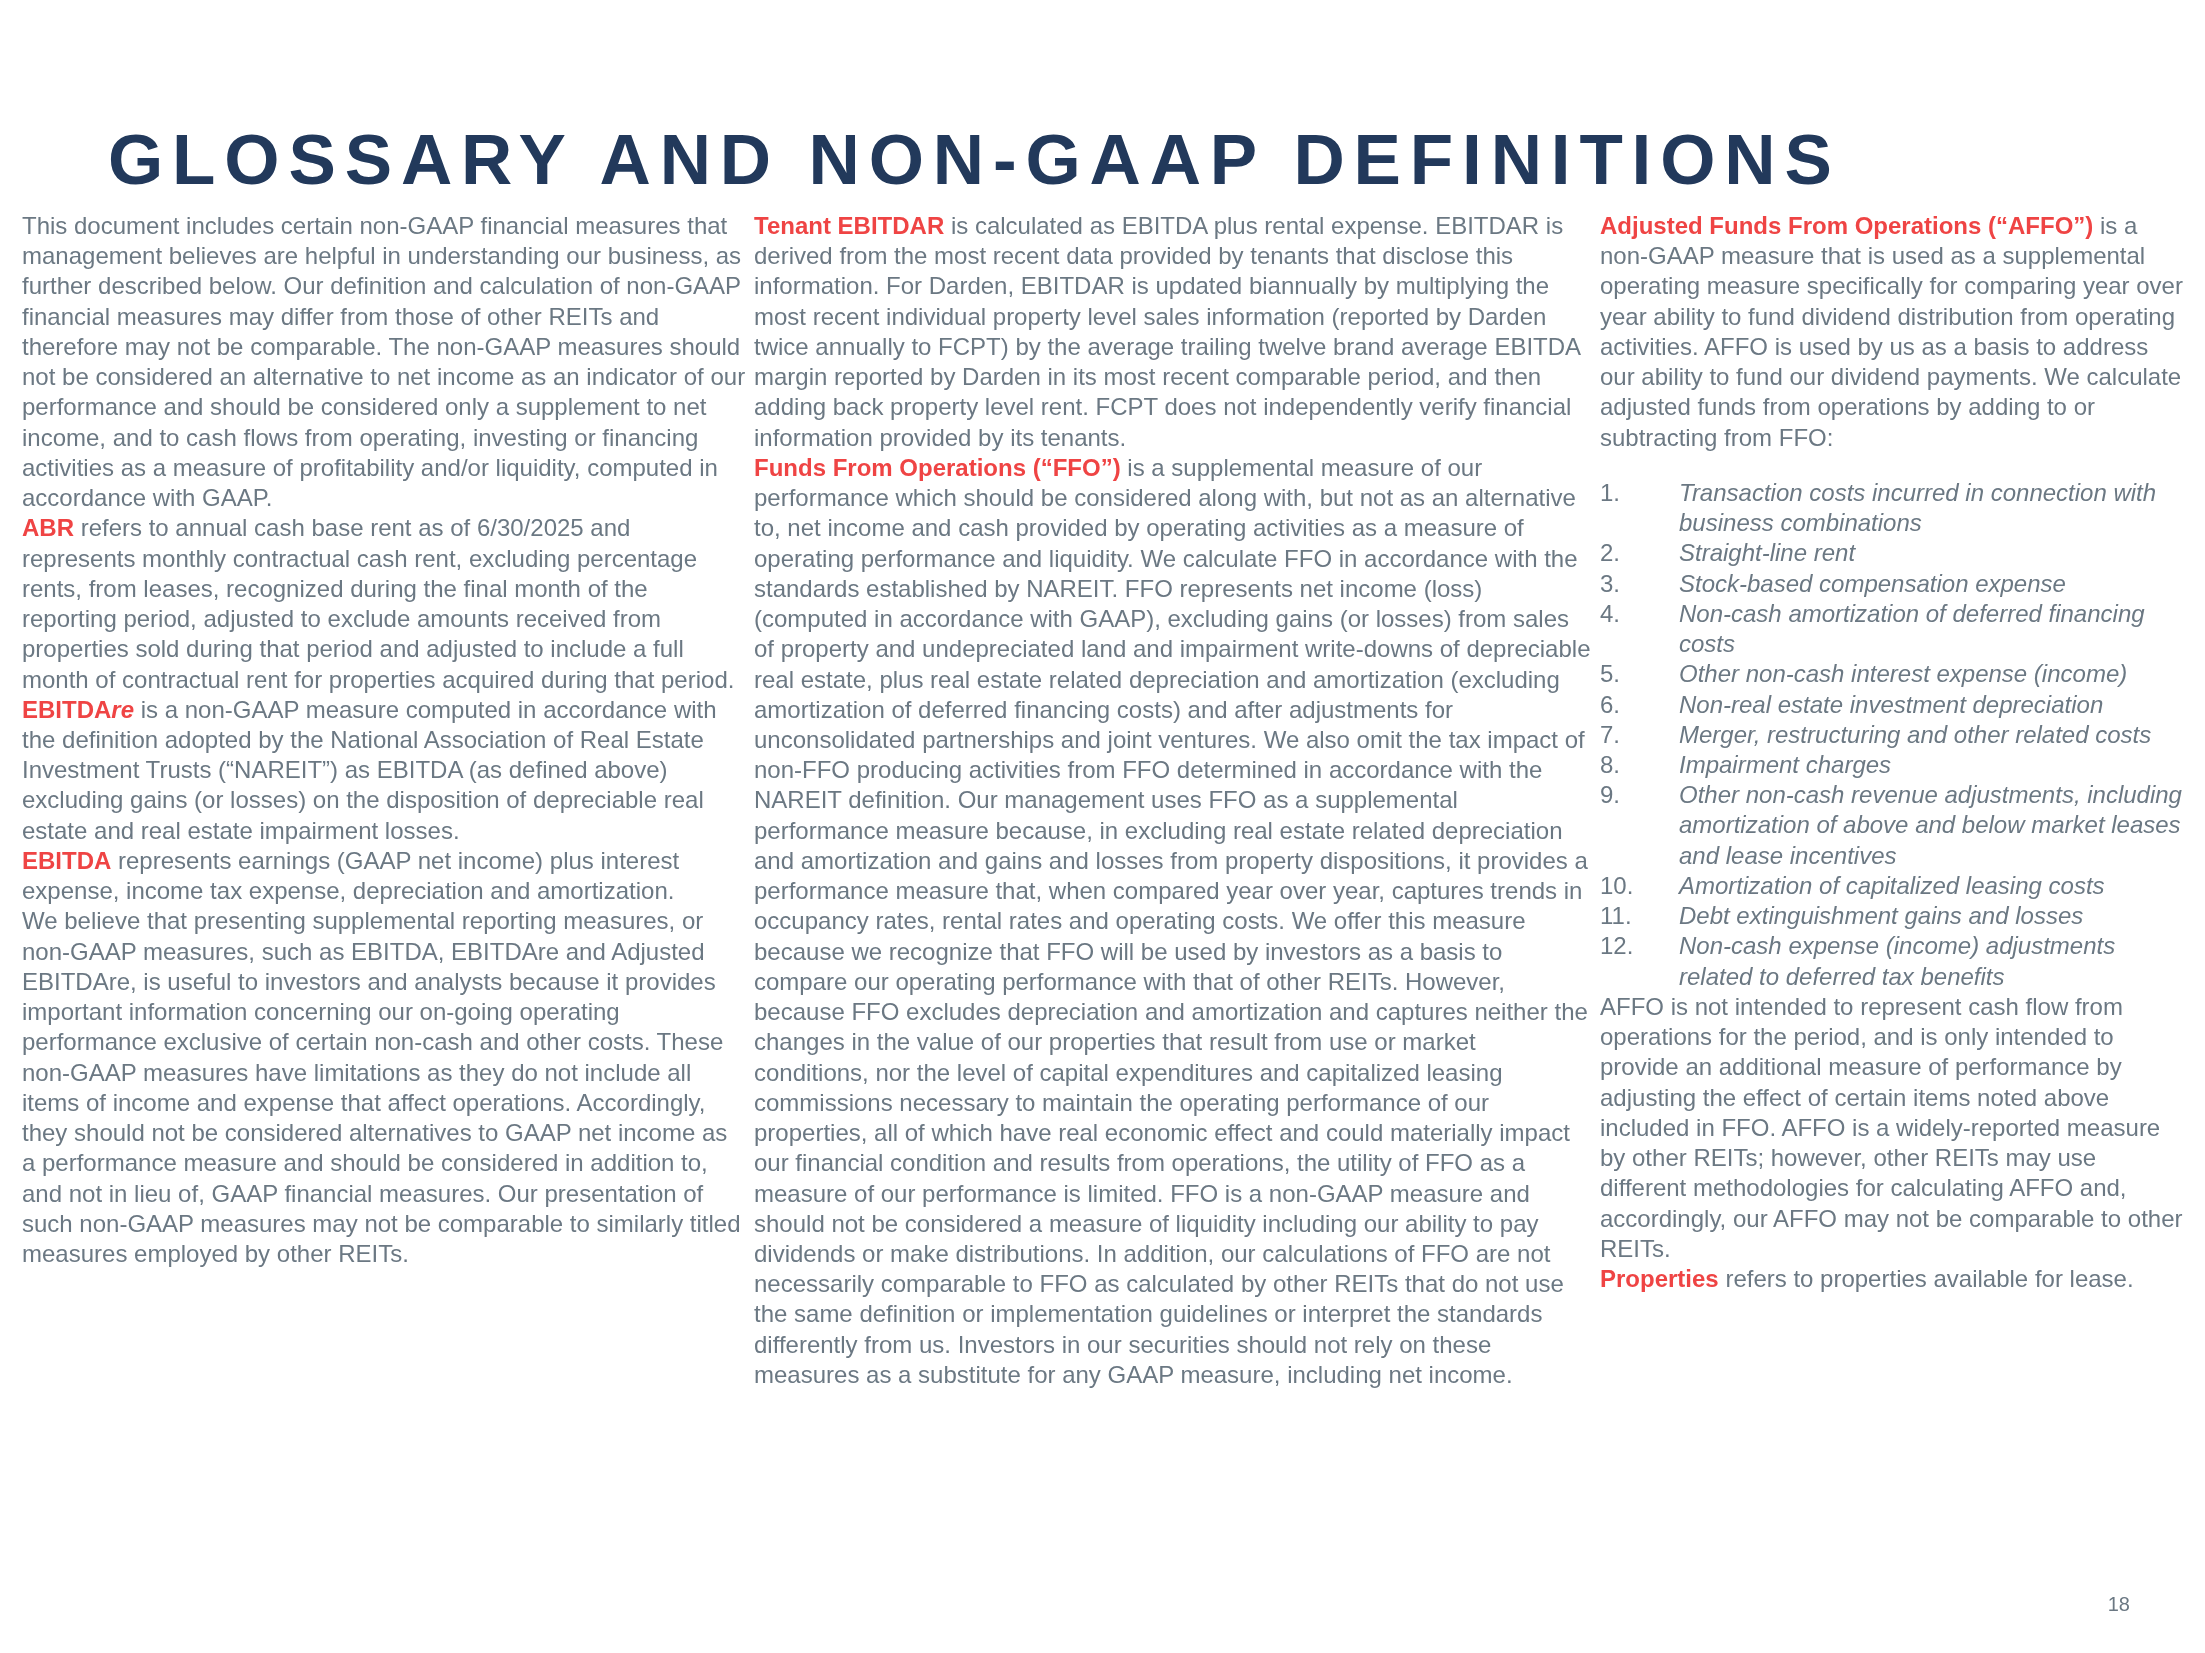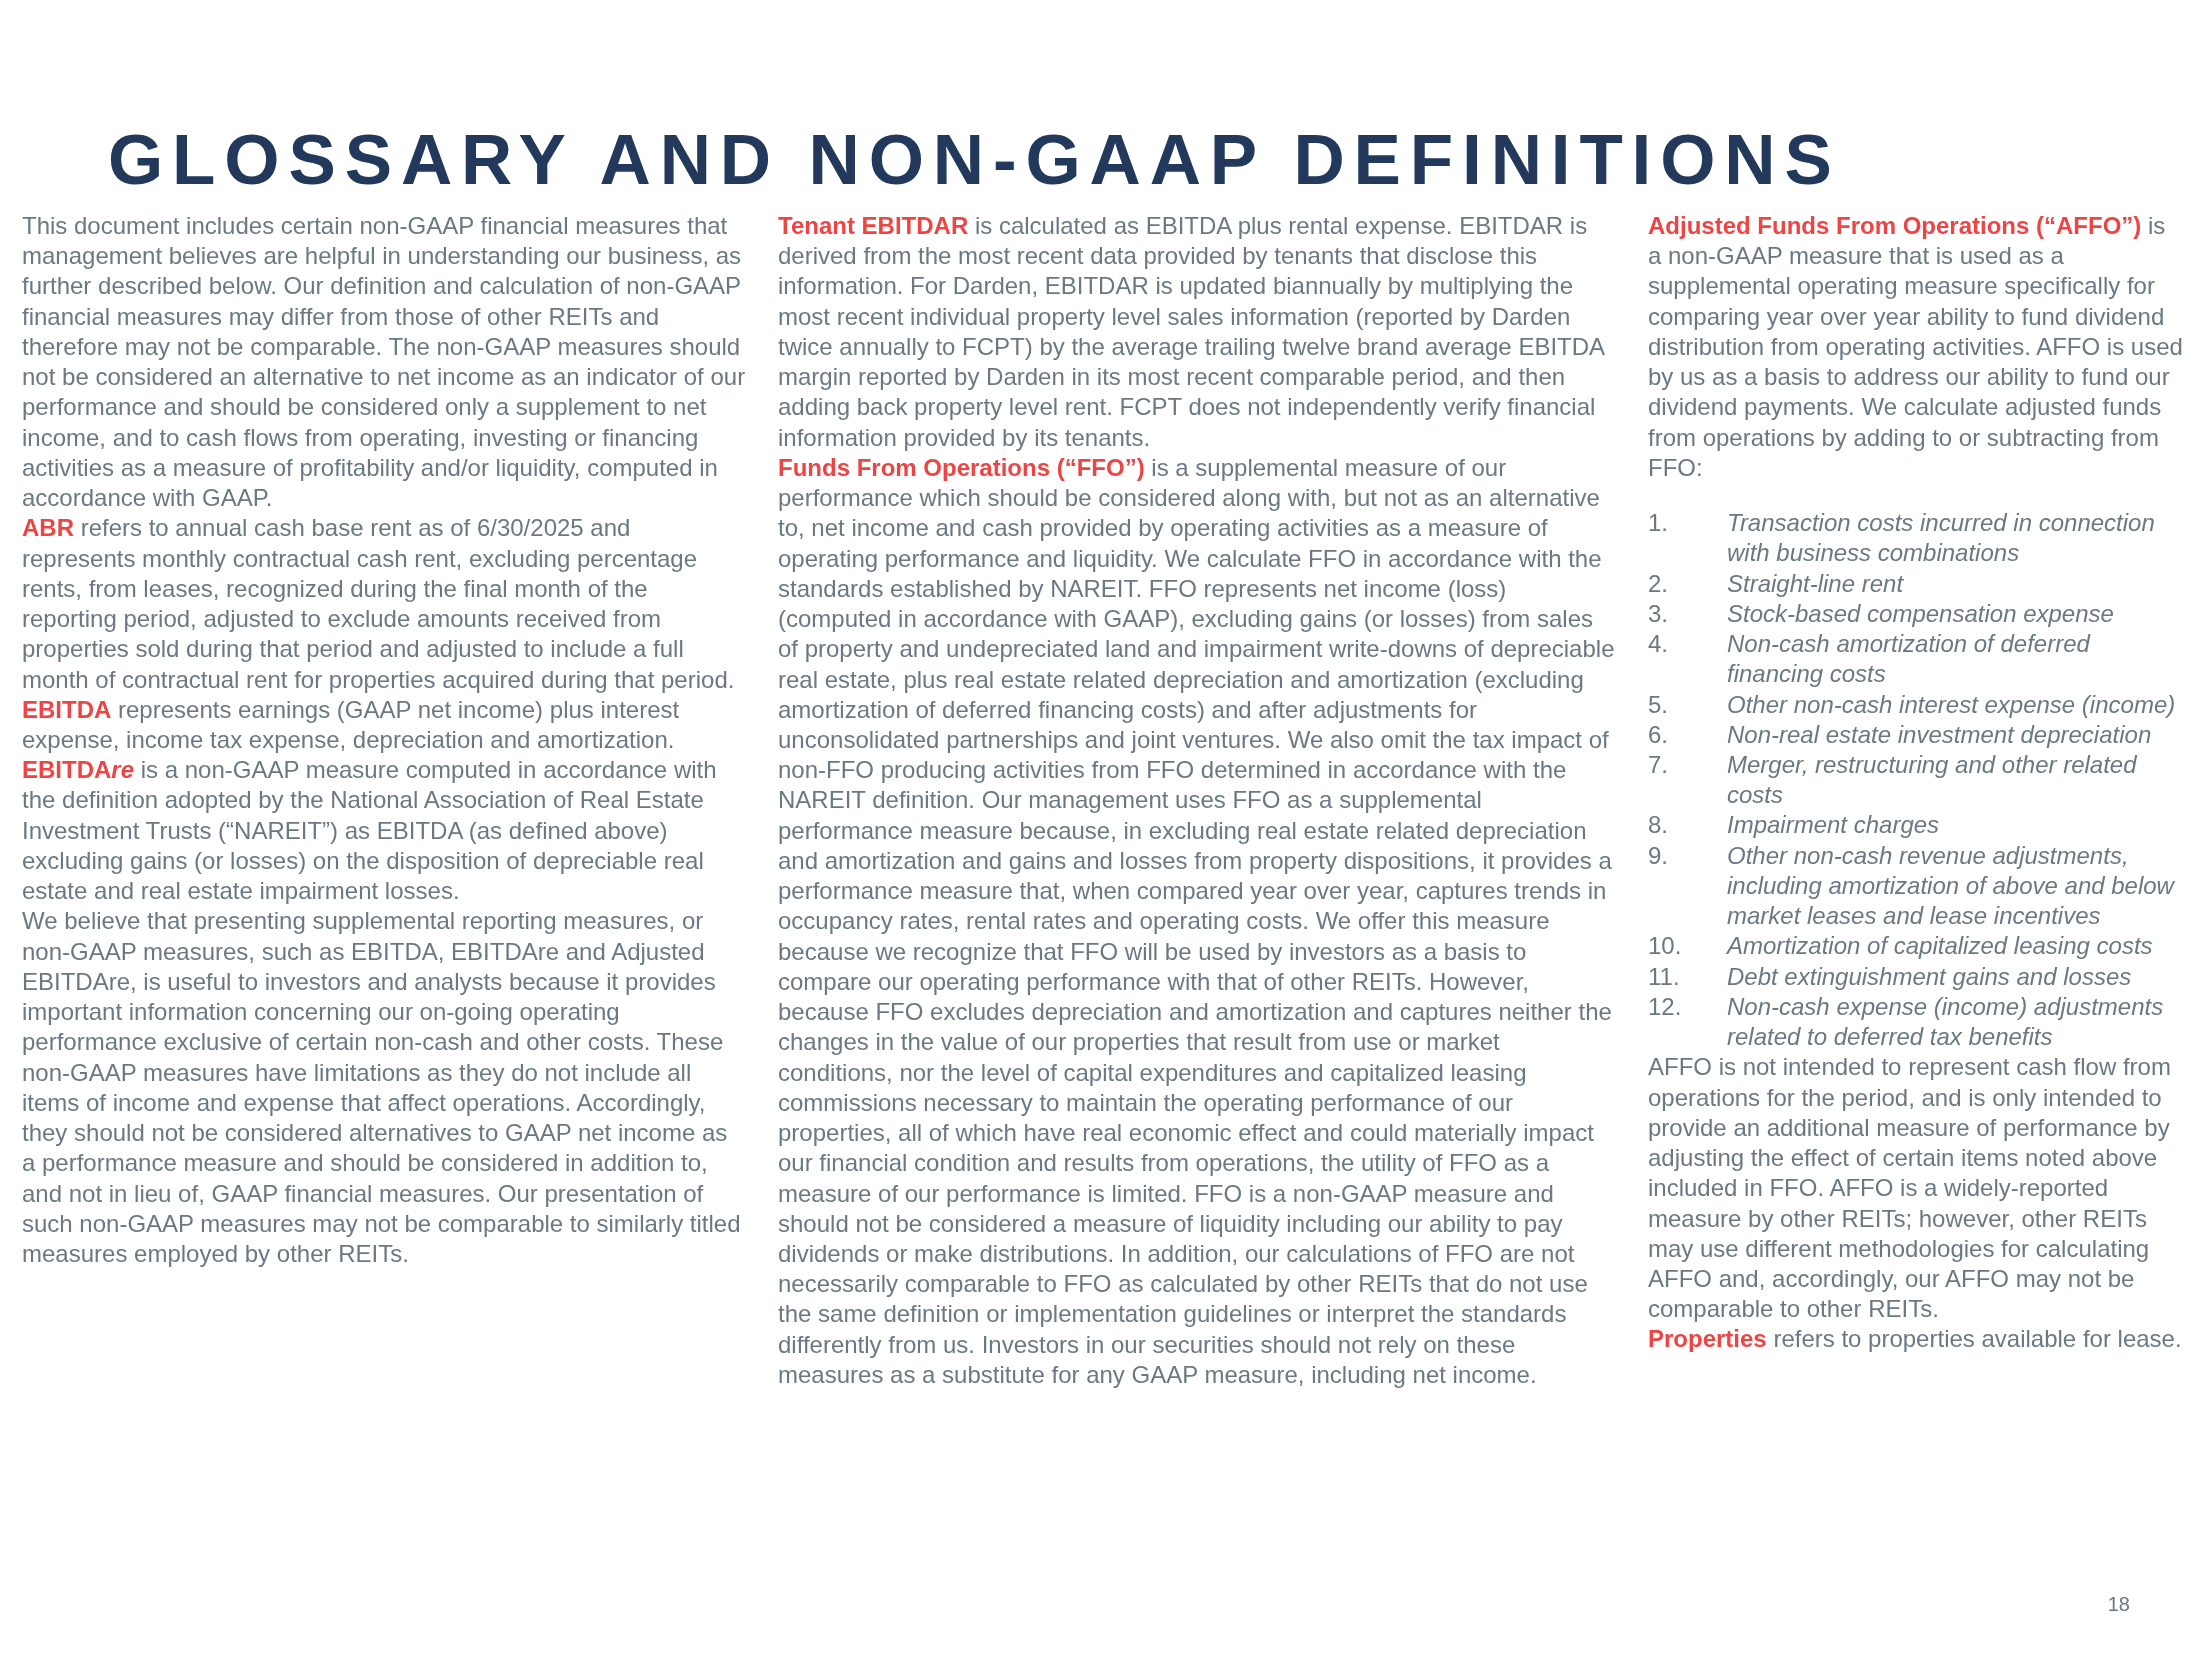--- a/index.html
+++ b/index.html
@@ -26,21 +26,21 @@
     letter-spacing: 0.125em;
     color: #22395b;
     white-space: nowrap;
   }
   .columns {
     position: absolute;
     left: 22px;
     top: 211px;
     right: 20.6px;
     display: flex;
-    gap: 32px;
+    gap: 8px;
     align-items: flex-start;
   }
   .col {
     color: #6b7883;
     font-size: 24px;
     line-height: 1.26;
     text-align: left;
   }
   .col-1 { width: 724px;  flex: none; }
   .col-2 { width: 838px; flex: none; }
@@ -69,22 +69,22 @@
 </style>
 </head>
 <body>
 
 <div class="page">
   <h1 class="title">GLOSSARY AND NON-GAAP DEFINITIONS</h1>
   <div class="columns">
     <div class="col col-1">
         <p><span>This document includes certain non-GAAP financial measures that management believes are helpful in understanding our business, as further described below. Our definition and calculation of non-GAAP financial measures may differ from those of other REITs and therefore may not be comparable. The non-GAAP measures should not be considered an alternative to net income as an indicator of our performance and should be considered only a supplement to net income, and to cash flows from operating, investing or financing activities as a measure of profitability and/or liquidity, computed in accordance with GAAP.</span></p>
         <p><span class="b">ABR</span><span> refers to annual cash base rent as of 6/30/2025 and represents monthly contractual cash rent, excluding percentage rents, from leases, recognized during the final month of the reporting period, adjusted to exclude amounts received from properties sold during that period and adjusted to include a full month of contractual rent for properties acquired during that period.</span></p>
+        <p><span class="b">EBITDA</span><span class="b i">re</span><span> is a non-GAAP measure computed  in accordance with the definition adopted by the National Association of Real Estate Investment Trusts (“NAREIT”) as EBITDA (as defined above) excluding gains (or losses) on the disposition of depreciable real estate and real estate impairment losses.</span></p>
         <p><span class="b">EBITDA</span><span> represents earnings (GAAP net income) plus interest expense, income tax expense, depreciation and amortization.</span></p>
-        <p><span class="b">EBITDA</span><span class="b i">re</span><span> is a non-GAAP measure computed  in accordance with the definition adopted by the National Association of Real Estate Investment Trusts (“NAREIT”) as EBITDA (as defined above) excluding gains (or losses) on the disposition of depreciable real estate and real estate impairment losses.</span></p>
         <p><span>We believe that presenting supplemental reporting measures, or non-GAAP measures, such as EBITDA, EBITDAre and Adjusted EBITDAre, is useful to investors and analysts because it provides important information concerning our on-going operating performance exclusive of certain non-cash and other costs. These non-GAAP measures have limitations as they do not include all items of income and expense that affect operations. Accordingly, they should not be considered alternatives to GAAP net income as a performance measure and should be considered in addition to, and not in lieu of, GAAP financial measures. Our presentation of such non-GAAP measures may not be comparable to similarly titled measures employed by other REITs.</span></p>
       </div>
     <div class="col col-2">
         <p><span class="b">Tenant EBITDAR</span><span> is calculated as EBITDA plus rental expense. EBITDAR is derived from the most recent data provided by tenants that disclose this information. For Darden, EBITDAR is updated biannually by multiplying the most recent individual property level sales information (reported by Darden twice annually to FCPT) by the average trailing twelve brand average EBITDA margin reported by Darden in its most recent comparable period, and then adding back property level rent. FCPT does not independently verify financial information provided by its tenants.</span></p>
         <p><span class="b">Funds From Operations (“FFO”)</span><span> is a supplemental measure of our performance which should be considered along with, but not as an alternative to, net income and cash provided by operating activities as a measure of operating performance and liquidity. We calculate FFO in accordance with the standards established by NAREIT. FFO represents net income (loss) (computed in accordance with GAAP), excluding gains (or losses) from sales of property and undepreciated land and impairment write-downs of depreciable real estate, plus real estate related depreciation and amortization (excluding amortization of deferred financing costs) and after adjustments for unconsolidated partnerships and joint ventures. We also omit the tax impact of non-FFO producing activities from FFO determined in accordance with the NAREIT definition. Our management uses FFO as a supplemental performance measure because, in excluding real estate related depreciation and amortization and gains and losses from property dispositions, it provides a performance measure that, when compared year over year, captures trends in occupancy rates, rental rates and operating costs. We offer this measure because we recognize that FFO will be used by investors as a basis to compare our operating performance with that of other REITs. However, because FFO excludes depreciation and amortization and captures neither the changes in the value of our properties that result from use or market conditions, nor the level of capital expenditures and capitalized leasing commissions necessary to maintain the operating performance of our properties, all of which have real economic effect and could materially impact our financial condition and results from operations, the utility of FFO as a measure of our performance is limited. FFO is a non-GAAP measure and should not be considered a measure of liquidity including our ability to pay dividends or make distributions. In addition, our calculations of FFO are not necessarily comparable to FFO as calculated by other REITs that do not use the same definition or implementation guidelines or interpret the standards differently from us. Investors in our securities should not rely on these measures as a substitute for any GAAP measure, including net income.</span></p>
       </div>
     <div class="col col-3">
         <p><span class="b">Adjusted Funds From Operations (“AFFO”)</span><span> is a non-GAAP measure that is used as a supplemental operating measure specifically for comparing year over year ability to fund dividend distribution from operating activities. AFFO is used by us as a basis to address our ability to fund our dividend payments. We calculate adjusted funds from operations by adding to or subtracting from FFO:</span></p>
         <div class="numlist gap">
           <div class="li">

